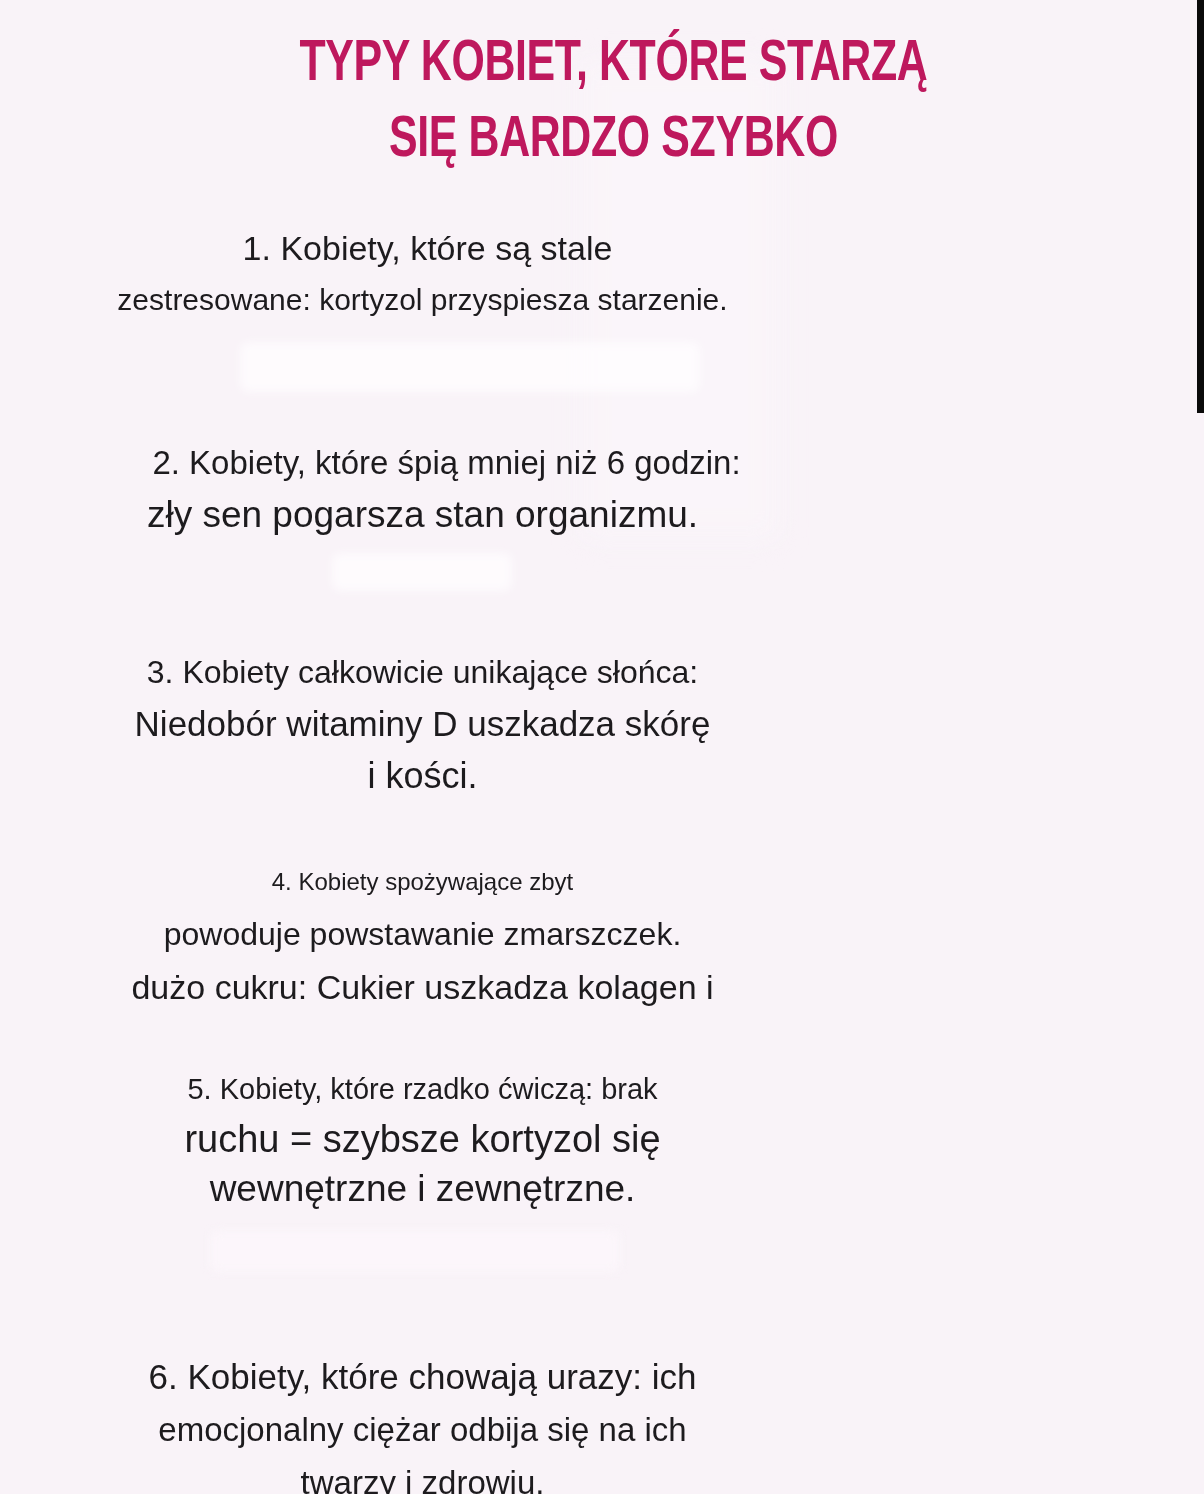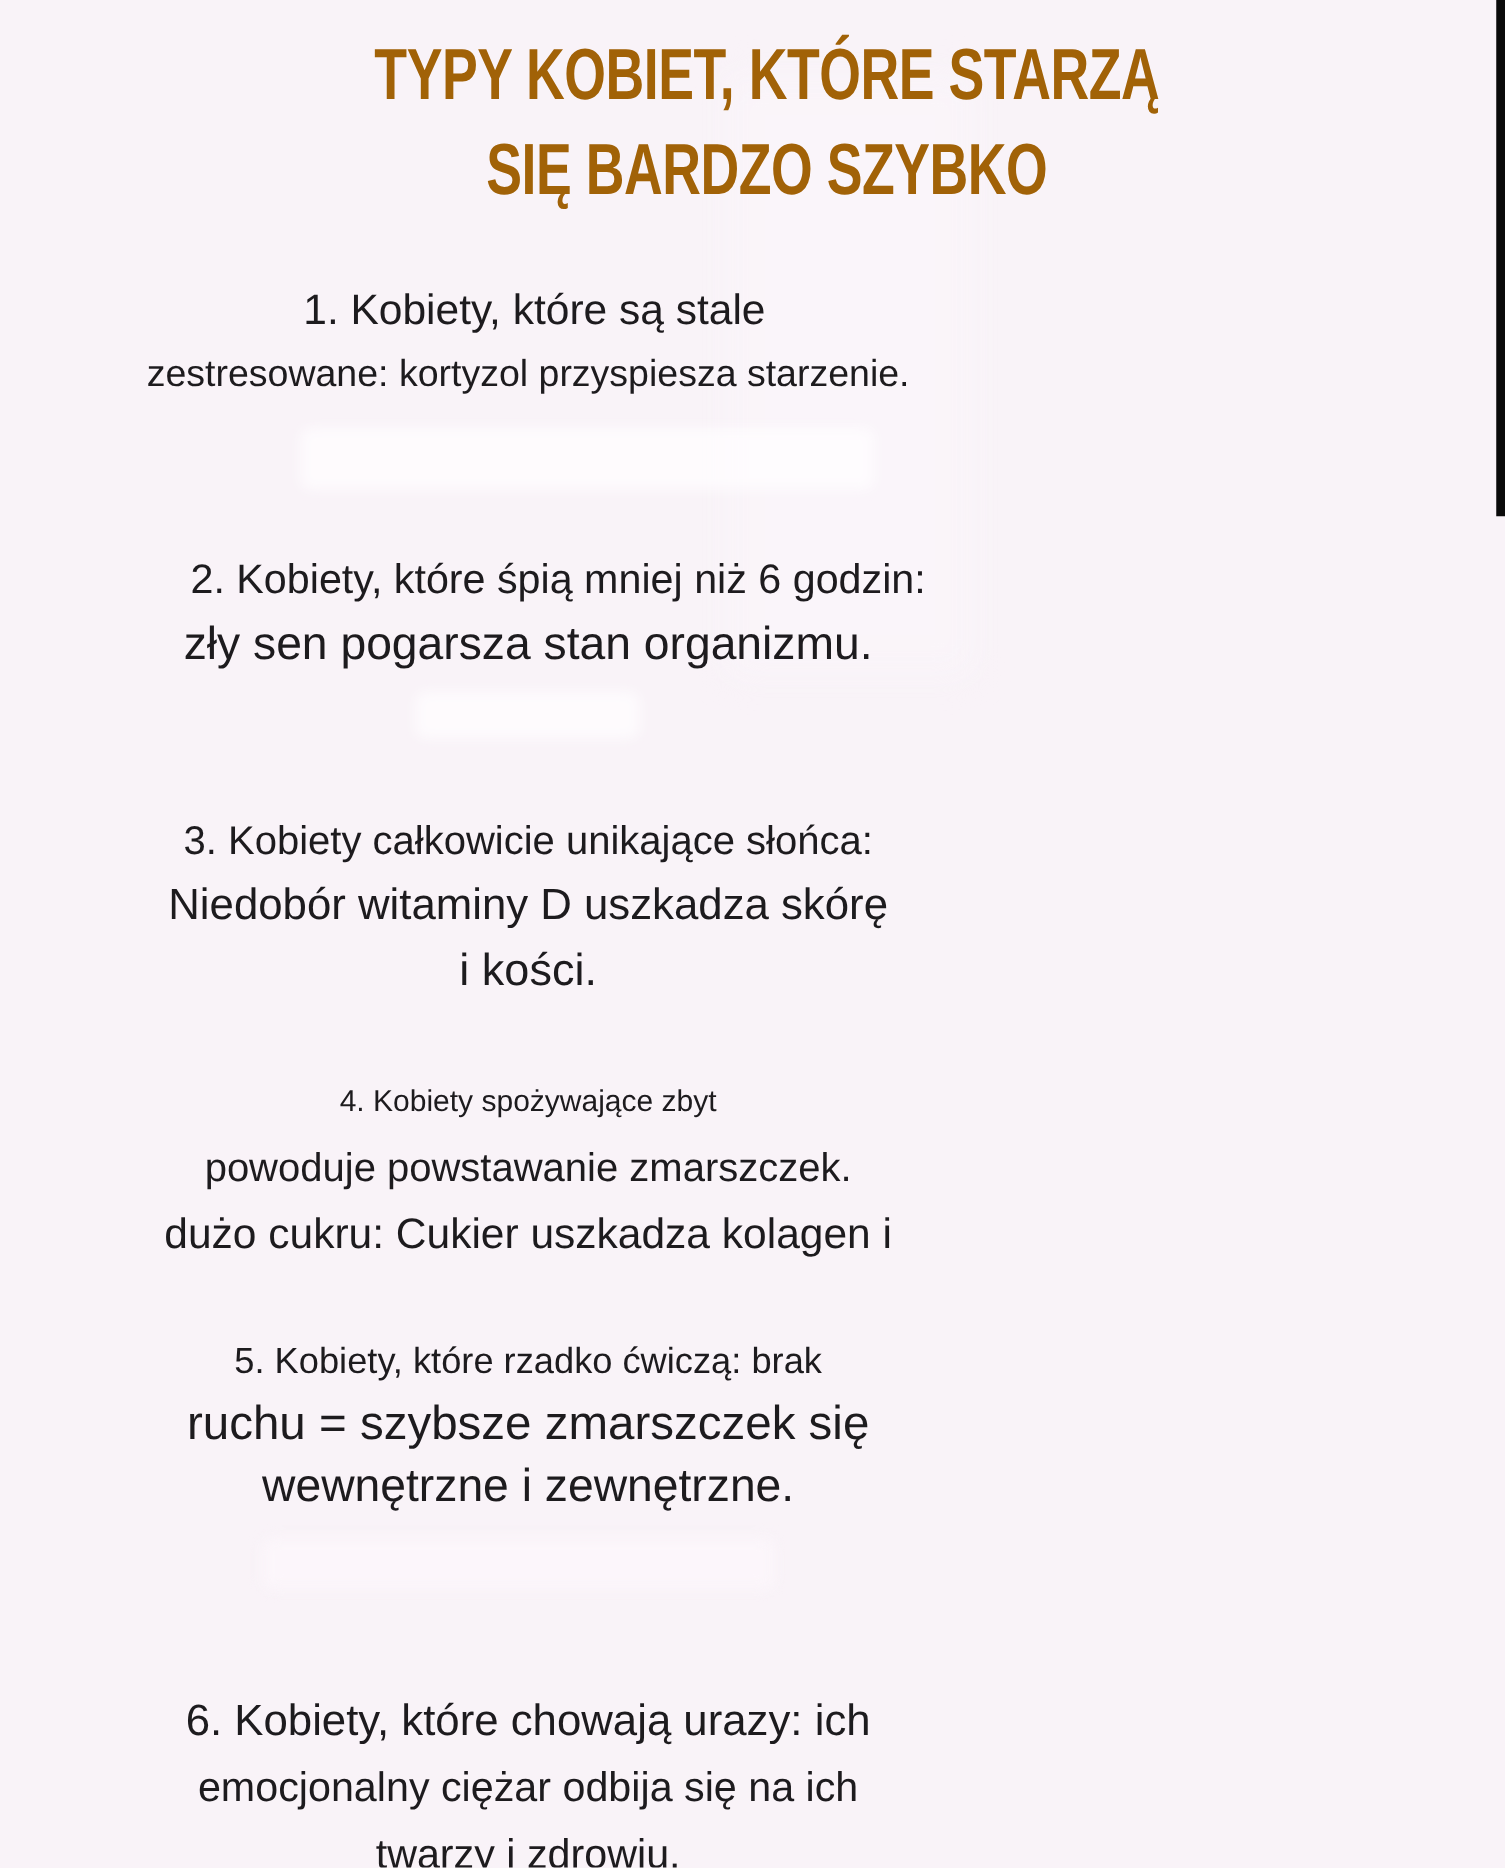--- a/index.html
+++ b/index.html
@@ -19,21 +19,21 @@
     position: absolute;
     inset: 0;
   }
   
   .title {
     position: absolute;
     top: 22px;
     left: 0;
     width: 1204px;
     text-align: center;
-    color: #a16207;
+    color: #be185d;
     font-weight: 700;
     font-size: 58px;
     line-height: 76px;
     padding-left: 22px;
     box-sizing: border-box;
   }
   .title .tline {
     display: inline-block;
     transform: scaleX(0.86);
     transform-origin: 50% 50%;
@@ -144,21 +144,21 @@
     </div>
 
     <div class="item" id="item-4">
       <span class="line l0">4. Kobiety spożywające zbyt</span>
       <span class="line l2">powoduje powstawanie zmarszczek.</span>
       <span class="line l1">dużo cukru: Cukier uszkadza kolagen i</span>
     </div>
 
     <div class="item" id="item-5">
       <span class="line l0">5. Kobiety, które rzadko ćwiczą: brak</span>
-      <span class="line l1">ruchu = szybsze zmarszczek się</span>
+      <span class="line l1">ruchu = szybsze kortyzol się</span>
       <span class="line l2">wewnętrzne i zewnętrzne.</span>
     </div>
 
     <div class="item" id="item-6">
       <span class="line l0">6. Kobiety, które chowają urazy: ich</span>
       <span class="line l1">emocjonalny ciężar odbija się na ich</span>
       <span class="line l2">twarzy i zdrowiu.</span>
     </div>
 
   </div>

